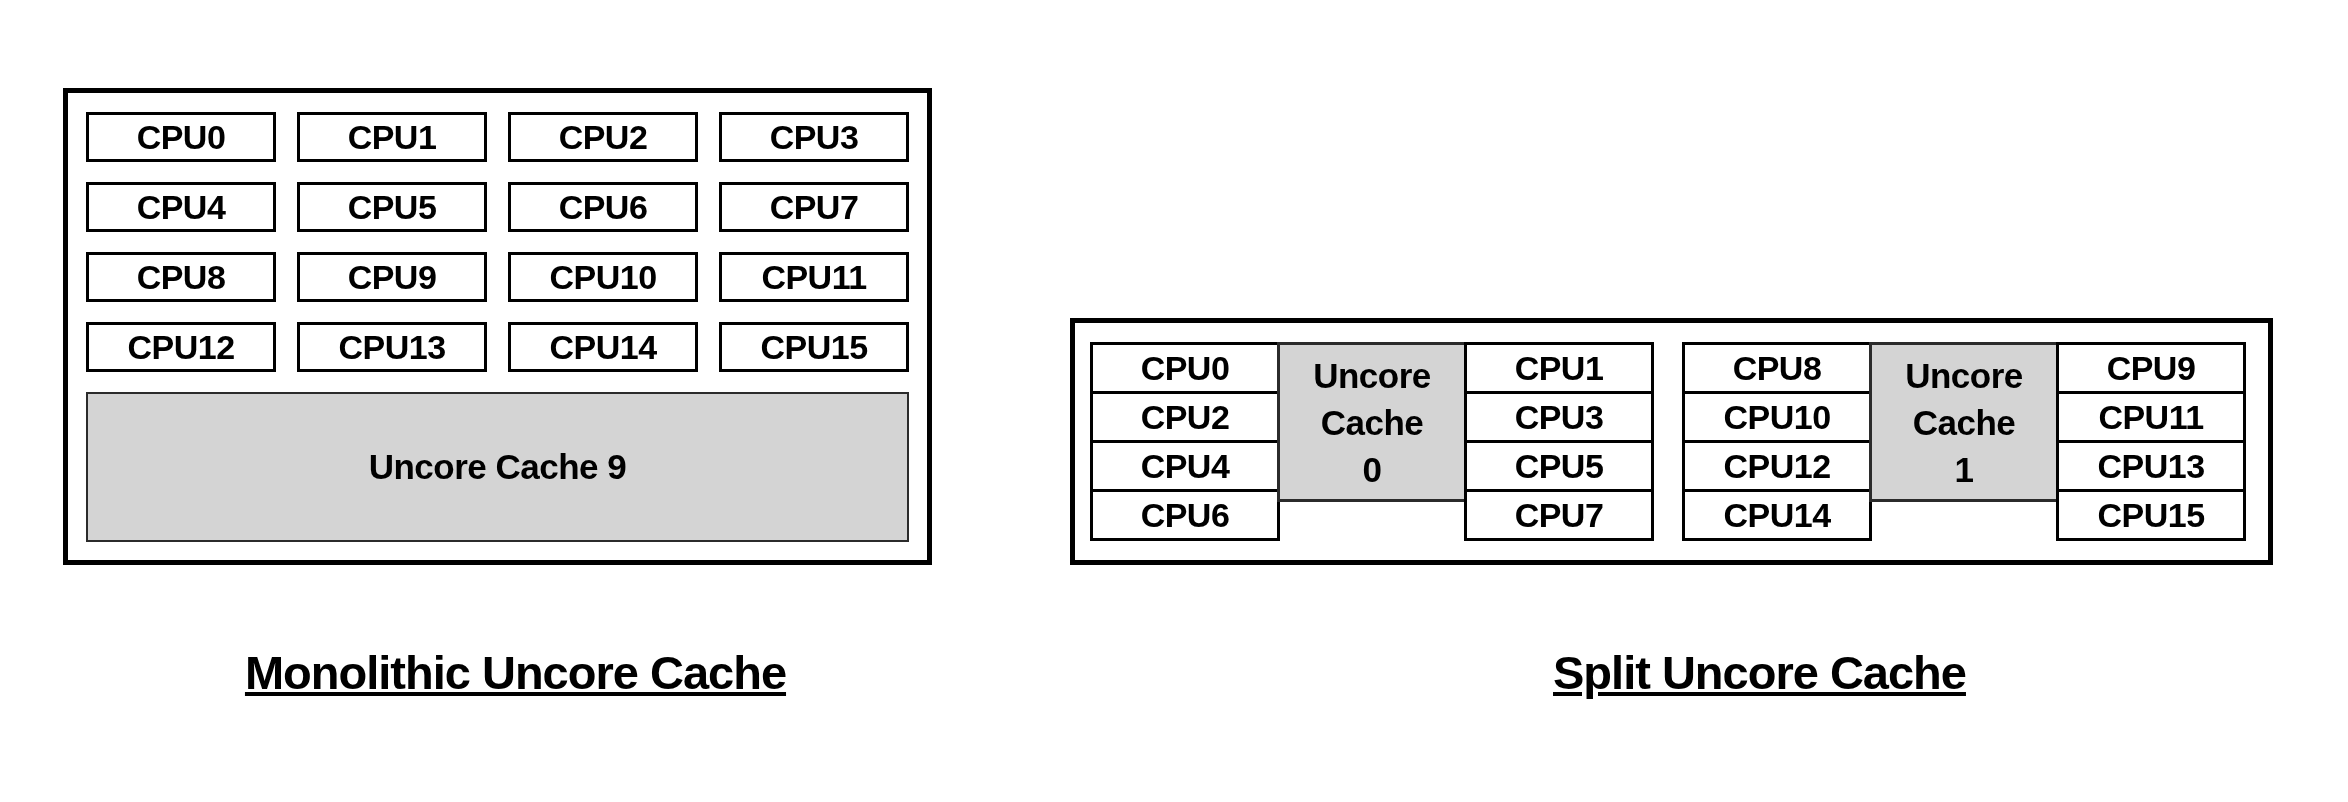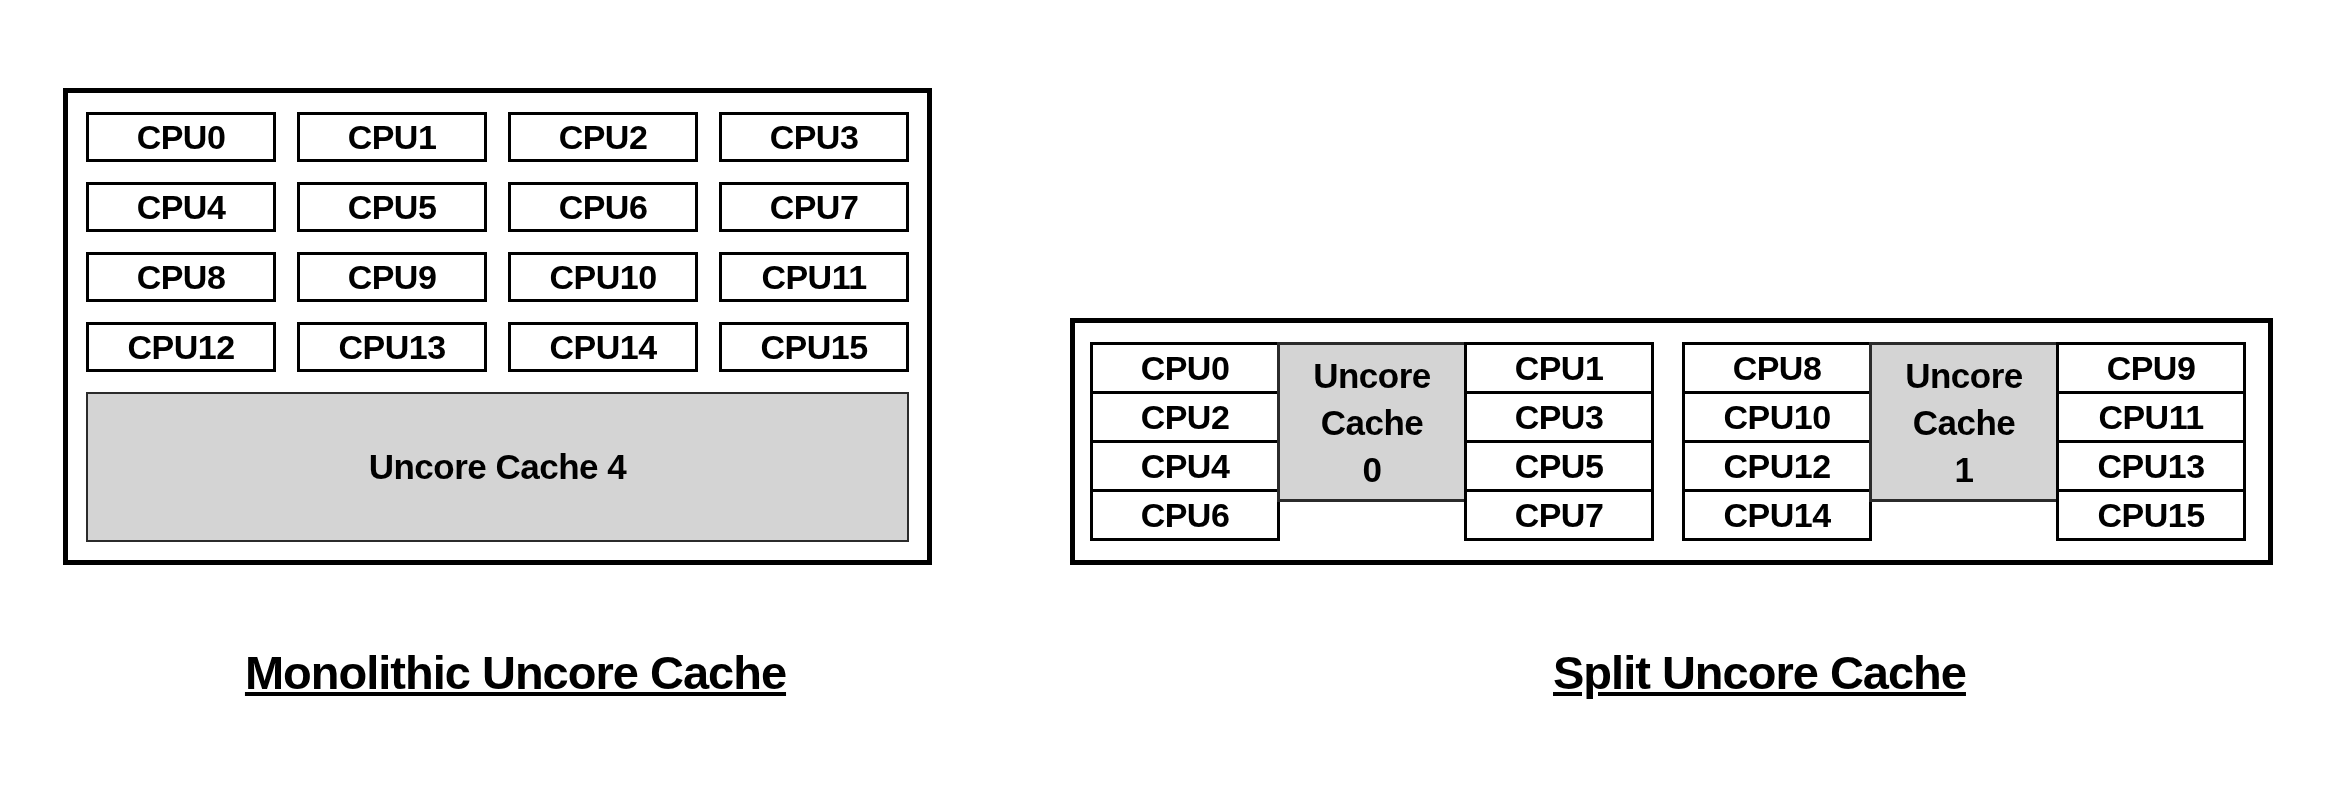--- a/index.html
+++ b/index.html
@@ -128,21 +128,21 @@
       <div class="cpu-box">CPU7</div>
       <div class="cpu-box">CPU8</div>
       <div class="cpu-box">CPU9</div>
       <div class="cpu-box">CPU10</div>
       <div class="cpu-box">CPU11</div>
       <div class="cpu-box">CPU12</div>
       <div class="cpu-box">CPU13</div>
       <div class="cpu-box">CPU14</div>
       <div class="cpu-box">CPU15</div>
     </div>
-    <div class="mono-cache">Uncore Cache 4</div>
+    <div class="mono-cache">Uncore Cache 9</div>
   </section>
 
   <section class="split-diagram">
 
     <div class="cluster">
       <div class="cpu-col even-col">
         <div class="cpu-cell">CPU0</div>
         <div class="cpu-cell">CPU2</div>
         <div class="cpu-cell">CPU4</div>
         <div class="cpu-cell">CPU6</div>

